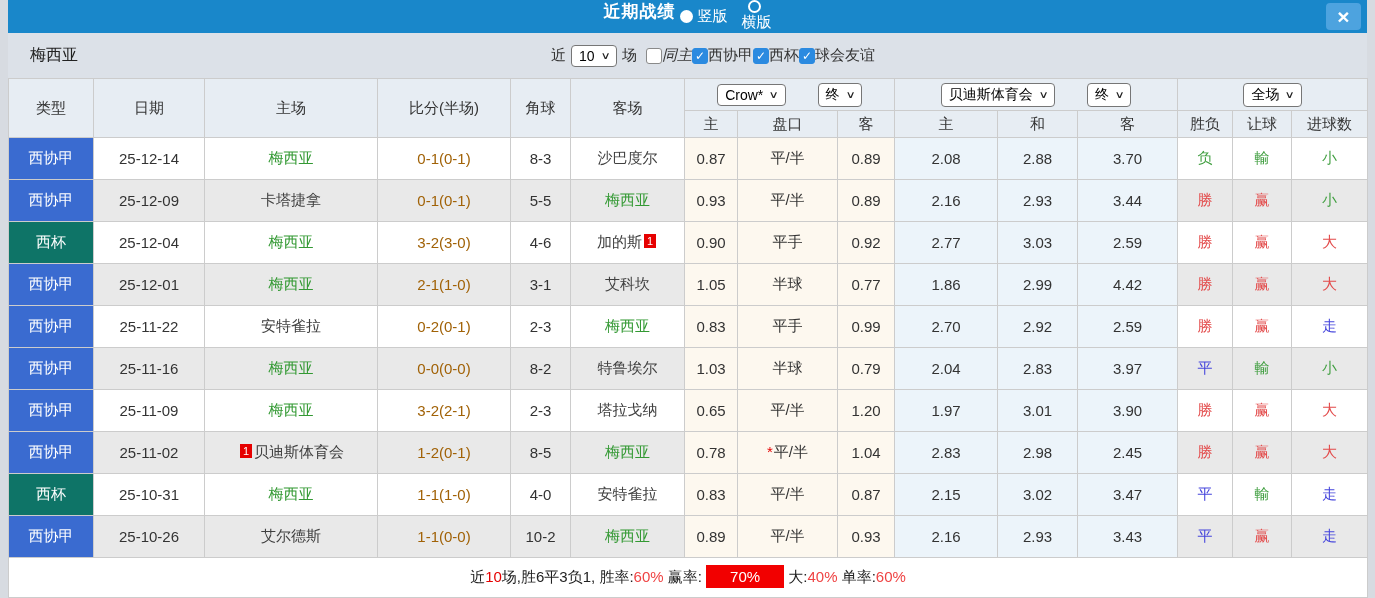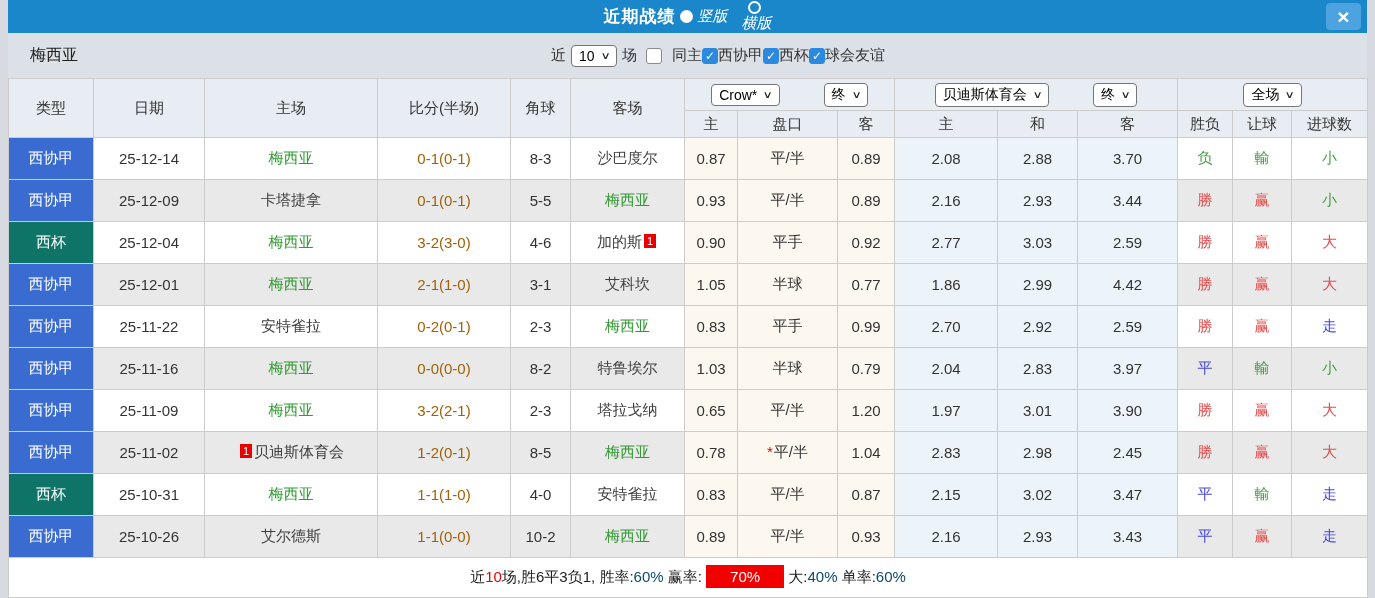--- a/index.html
+++ b/index.html
@@ -1,52 +1,52 @@
 <!DOCTYPE html>
 <html><head>
 <meta charset="utf-8">
 <style>
   html,body{margin:0;padding:0;}
   body{font-family:"Liberation Sans","DejaVu Sans",sans-serif;background:#c9ced6;}
   .window{width:1375px;height:598px;background:#d7dbe1;position:relative;overflow:hidden;}
   .content{position:absolute;left:8px;top:0;width:1359px;}
 
   
-  .titlebar{height:33px;background:#1987ca;position:relative;display:flex;align-items:center;justify-content:center;color:#fff;}
+  .titlebar{height:33px;background:#1987ca;position:relative;display:flex;justify-content:center;color:#fff;}
   .titlebar .title{font-weight:bold;font-size:17px;letter-spacing:1px;}
-  .radio-group{display:inline-flex;align-items:center;margin-left:4px;cursor:pointer;font-size:15px;font-style:italic;}
+  .radio-group{display:inline-flex;align-items:center;margin-left:4px;cursor:pointer;font-size:15px;}
   .radio-dot{display:inline-block;width:13px;height:13px;border-radius:50%;background:#fff;margin-right:5px;}
   .radio-dot.hollow{width:9px;height:9px;background:transparent;border:2px solid #fff;}
   .radio-group + .radio-group{margin-left:14px;flex-direction:column;}
   .close-btn{position:absolute;right:6px;top:3px;width:35px;height:27px;background:#4da3df;border-radius:4px;display:flex;align-items:center;justify-content:center;cursor:pointer;}
   .close-btn span{color:#fff;font-size:21px;font-weight:bold;line-height:1;}
 
   
   .filterbar{height:45px;background:#dce1e8;position:relative;display:flex;align-items:center;}
   .team-name{margin-left:22px;font-size:16px;color:#222;}
   .filters{position:absolute;left:543px;top:0;height:100%;display:flex;align-items:center;font-size:15px;color:#333;}
   .select{display:inline-flex;align-items:center;background:#fff;border:1px solid #767676;border-radius:4px;padding:2px 7px;font-size:14px;color:#000;cursor:pointer;white-space:nowrap;}
   .select .chev{margin-left:7px;font-size:10px;color:#222;transform:scaleX(1.4);}
   .filters .select{margin:0 5px;}
   .checkbox{display:inline-flex;align-items:center;justify-content:center;width:16px;height:16px;border:1px solid #8a8a8a;border-radius:3px;background:#fff;cursor:pointer;box-sizing:border-box;}
   .checkbox.checked{background:#2b8ae0;border-color:#2b8ae0;}
   .check-icon{color:#fff;font-size:12px;font-weight:bold;line-height:1;}
   .cb-gap{margin-left:9px;}
   .cb-label{cursor:pointer;}
-  .cb-label.pad{margin-left:10px;}
+  .cb-label.pad{margin-left:0;font-style:italic;}
 
   
   table{border-collapse:collapse;table-layout:fixed;width:1359px;background:#fff;font-size:15px;color:#333;}
   th,td{border:1px solid #ccc;text-align:center;padding:0;overflow:hidden;}
   thead th{background:#e7edf3;font-weight:normal;font-size:15px;color:#333;}
   tr.groups th{height:31px;}
   tr.sub th{height:26px;}
   tbody td{height:41px;}
   .sel-row{display:flex;align-items:center;justify-content:center;}
-  .sel-row .select{margin:0 22px;}
+  .sel-row .select{margin:0 16px;}
 
   td.c-type{color:#fff;font-size:15px;}
   .type-league{background:#3a6bd0;}
   .type-cup{background:#0e7467;}
   tr.alt .plain{background:#e9e9e9;}
   td.c-odds{background:#fdf8ef;}
   td.c-eu{background:#ecf4fa;}
   .team-self{color:#339933;}
   .team-plain{color:#404040;}
   .score-ft{color:#a16207;}
@@ -55,21 +55,21 @@
   .rank-badge{display:inline-block;background:#e60000;color:#fff;font-size:11px;line-height:14px;min-width:8px;padding:0 2px;margin:0 2px;vertical-align:2px;}
   .res-r{color:#e34c4c;}
   .res-g{color:#3f9e3f;}
   .res-b{color:#4646dc;}
 
   
   tfoot td{height:39px;background:#fff;font-size:15px;}
   .summary span{white-space:pre;}
   .sum-k{color:#222;}
   .sum-r{color:#e60000;}
-  .sum-b{color:#0c4a6e;}
+  .sum-b{color:#ef4444;}
   .sum-hl{color:#fff;background:#f20000;padding:3px 24px;}
 </style>
 </head>
 <body>
 
 <div class="window">
   <div class="content">
 
     <div class="titlebar">
       <span class="title">近期战绩</span>

